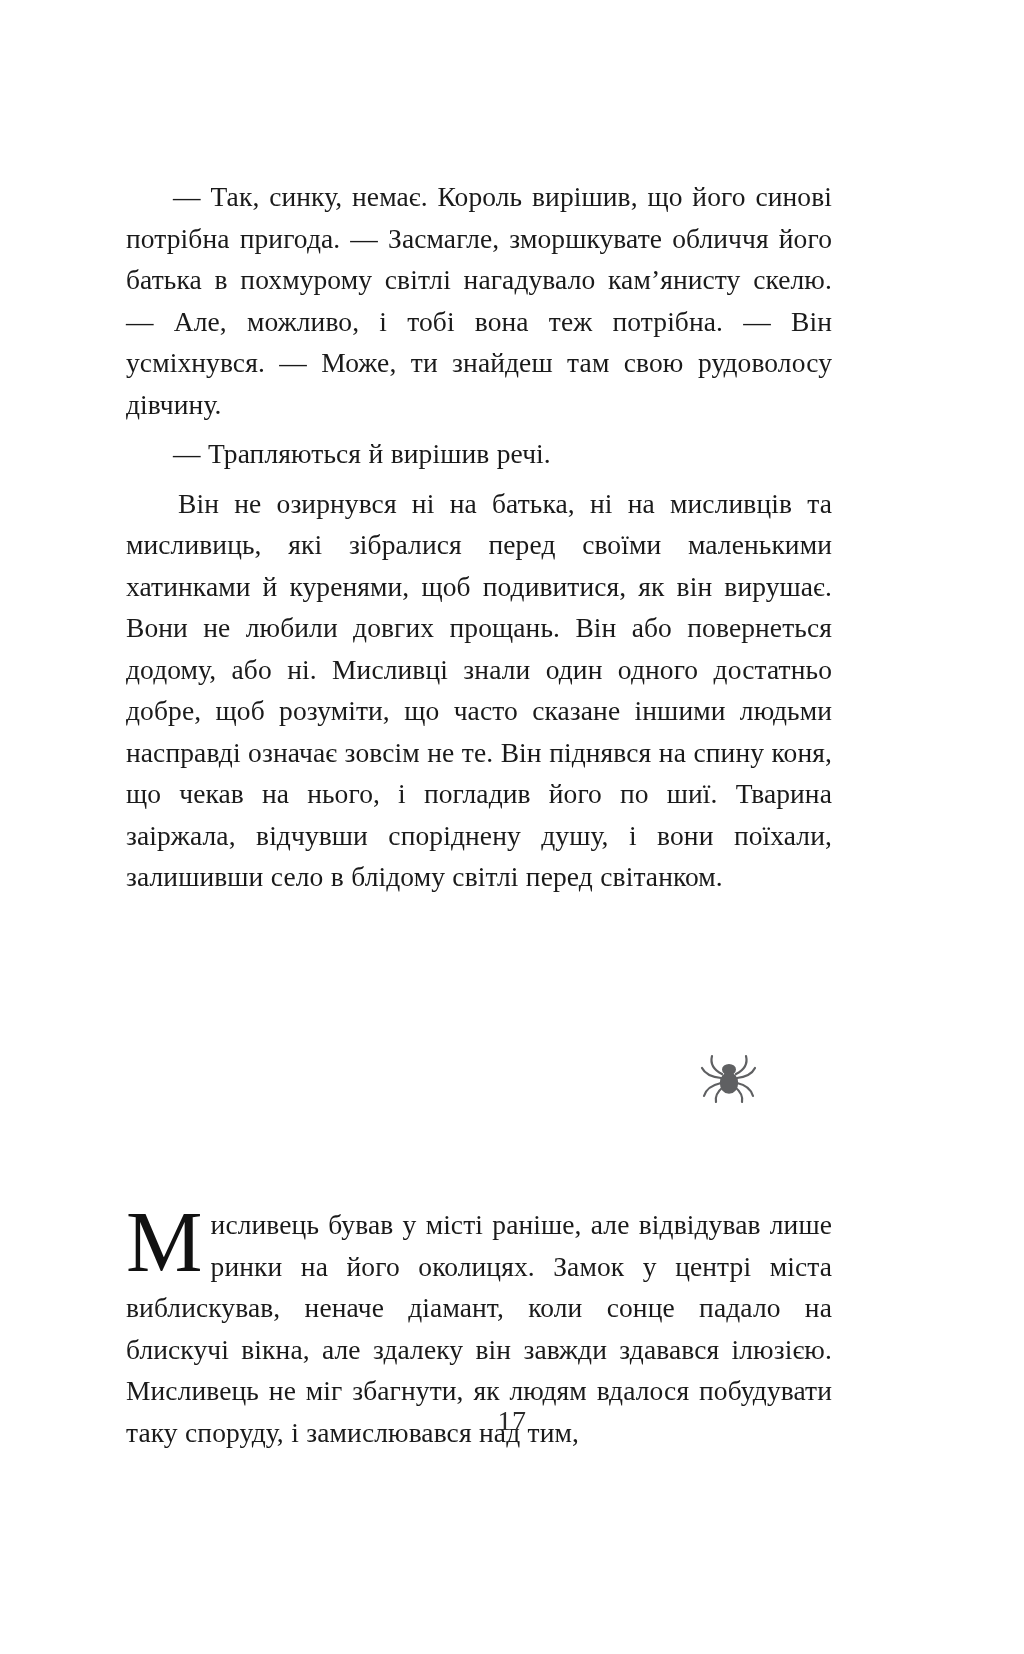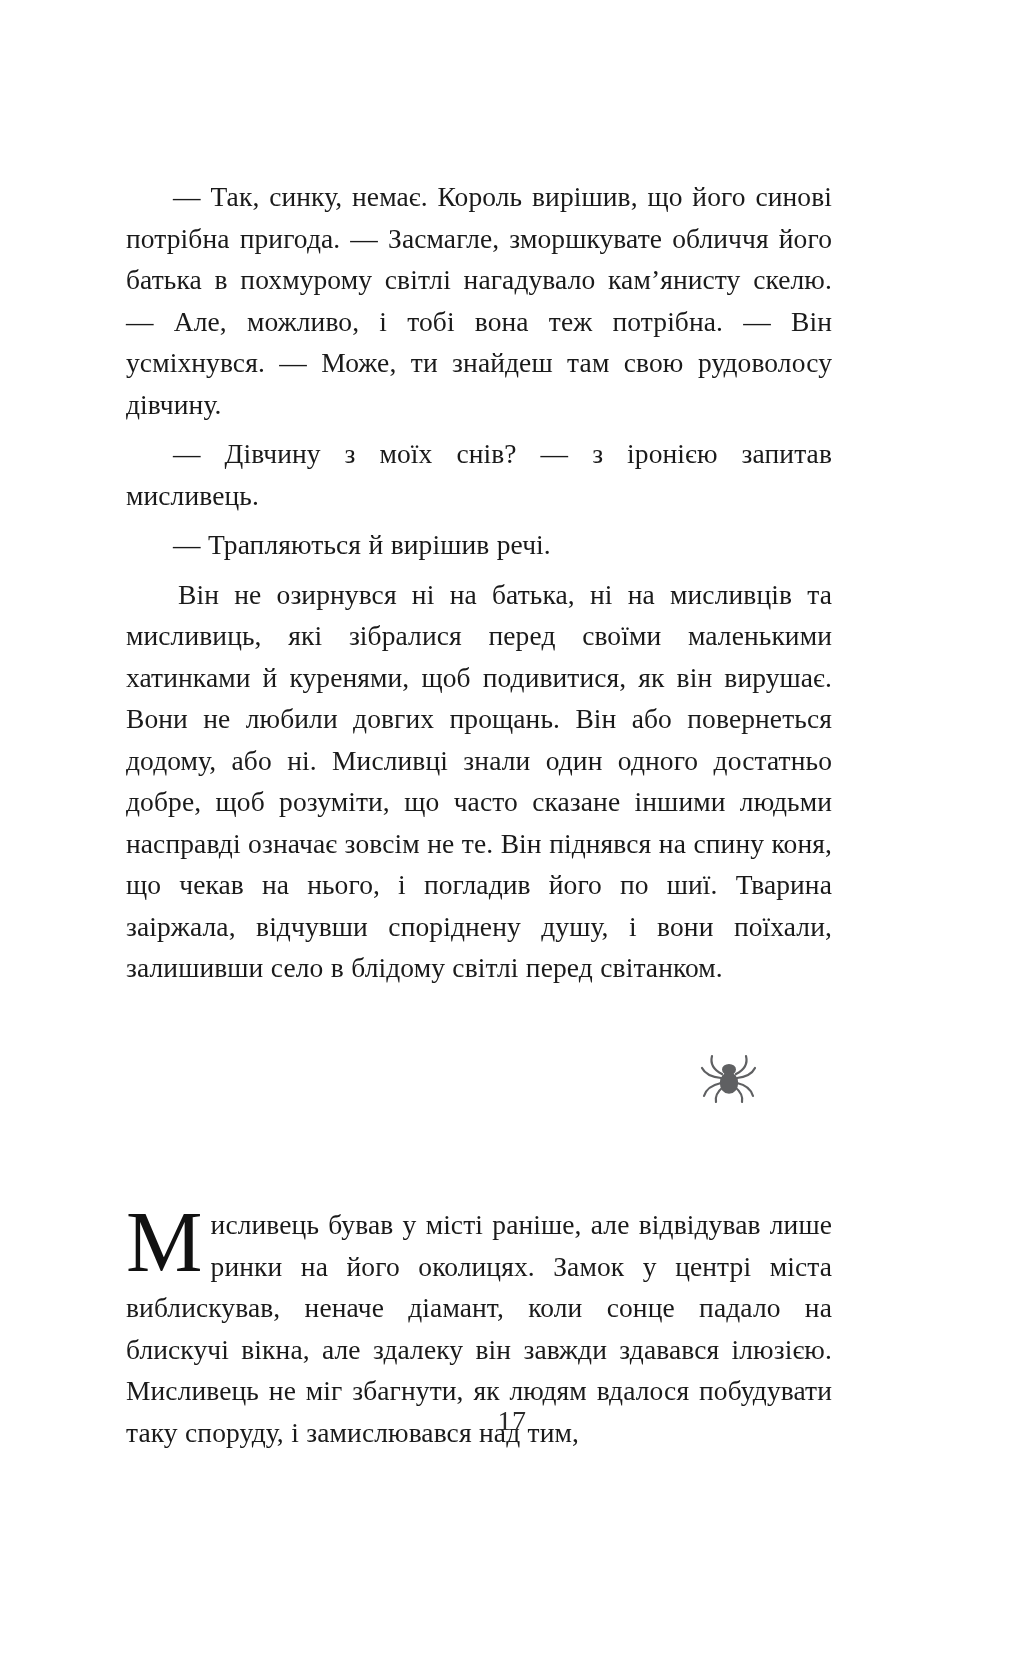--- a/index.html
+++ b/index.html
@@ -101,21 +101,20 @@
     letter-spacing: 0.5px;
   }
 </style>
 </head>
 <body>
 
 <div class="page">
 
   <div class="text-block">
     <p class="para dialogue">— Так, синку, немає. Король вирішив, що його синові потрібна пригода. — Засмагле, зморшкувате обличчя його батька в похмурому світлі нагадувало кам’янисту скелю. — Але, можливо, і тобі вона теж потрібна. — Він усміхнувся. — Може, ти знайдеш там свою рудоволосу дівчину.</p>
-    <p class="para dialogue">— Дівчину з моїх снів? — з іронією запитав мисливець.</p>
     <p class="para dialogue">— Трапляються й вирішив речі.</p>
     <p class="para narrow-indent">Він не озирнувся ні на батька, ні на мисливців та мисливиць, які зібралися перед своїми маленькими хатинками й куренями, щоб подивитися, як він вирушає. Вони не любили довгих прощань. Він або повернеться додому, або ні. Мисливці знали один одного достатньо добре, щоб розуміти, що часто сказане іншими людьми насправді означає зовсім не те. Він піднявся на спину коня, що чекав на нього, і погладив його по шиї. Тварина заіржала, відчувши споріднену душу, і вони поїхали, залишивши село в блідому світлі перед світанком.</p>
   </div>
 
   <div class="ornament">
     <span class="ornament-inner">
       <svg width="56" height="52" viewBox="0 0 56 52" aria-hidden="true">
         <g fill="none" stroke="#5f6062" stroke-width="2.2" stroke-linecap="round">
 
           <path d="M22 22 C14 18, 10 12, 12 4"></path>

